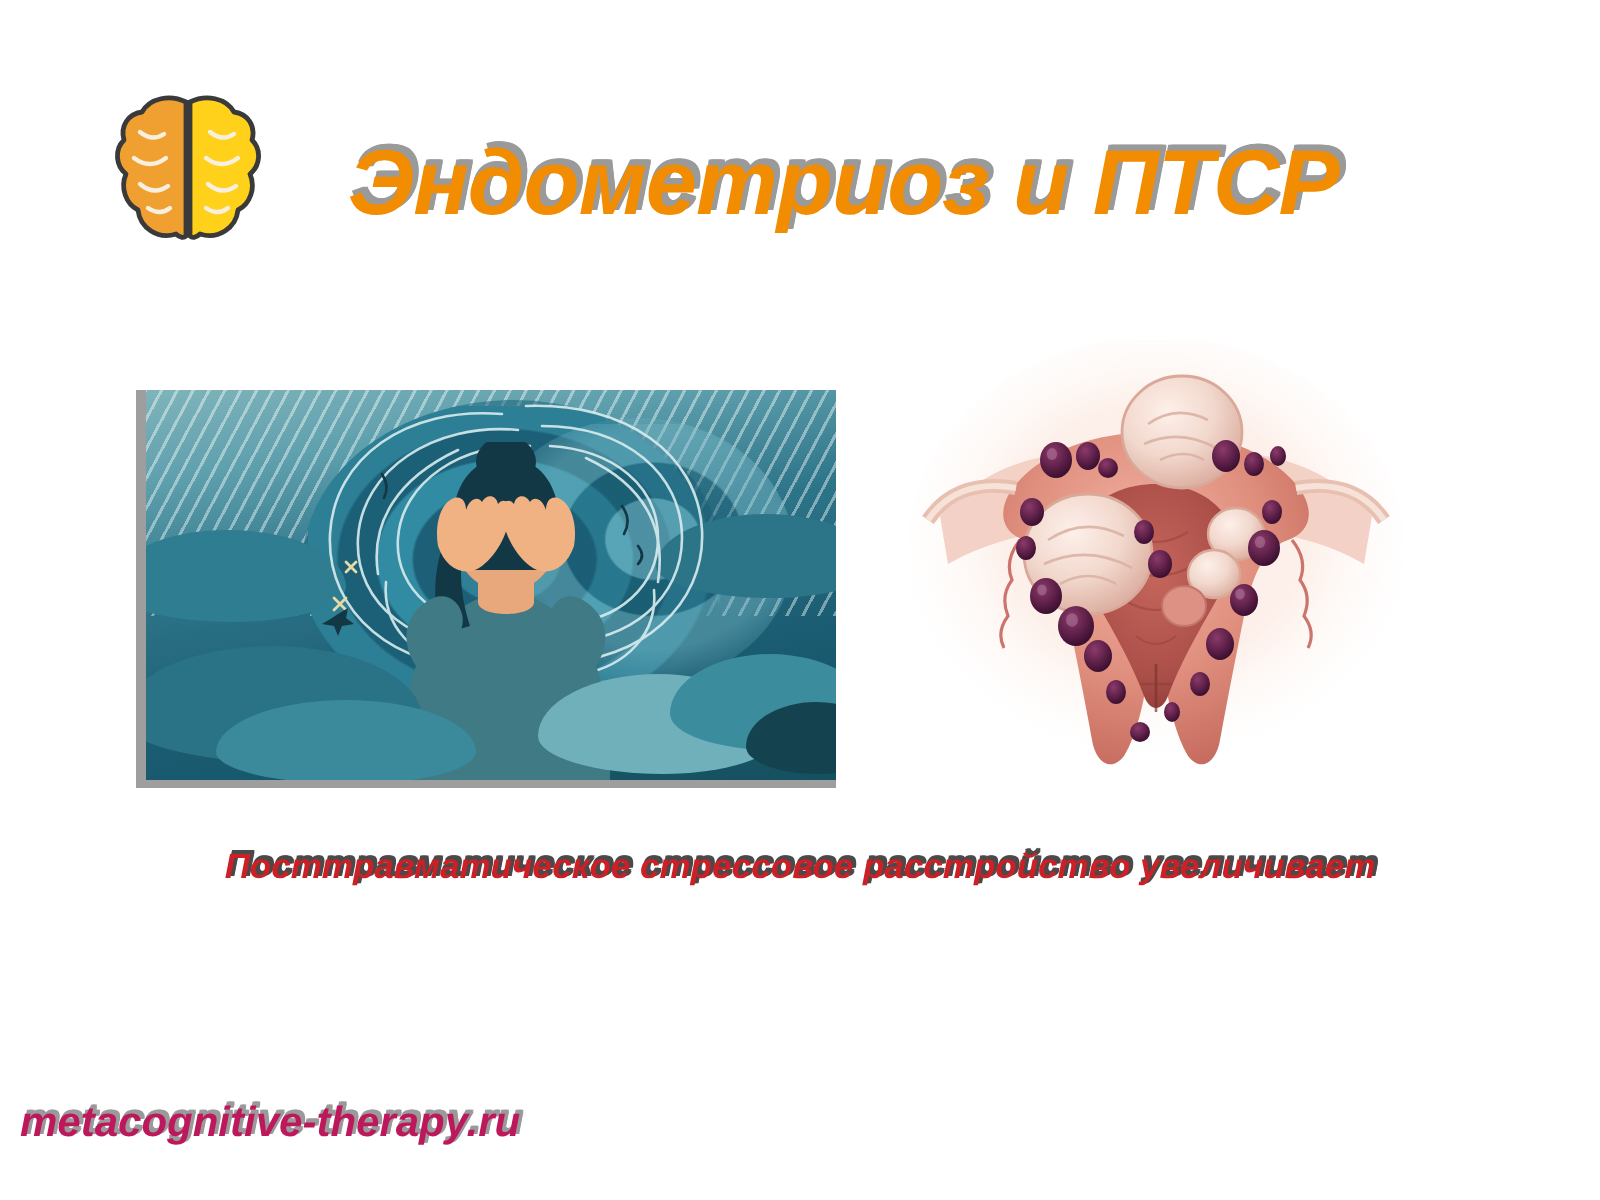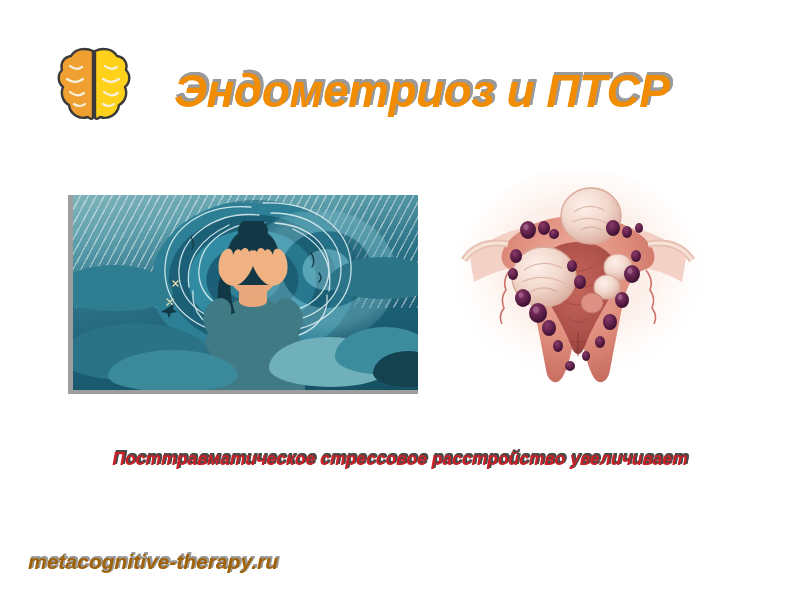--- a/index.html
+++ b/index.html
@@ -160,31 +160,31 @@
     font-weight: bold;
     font-style: italic;
     line-height: 26px;
     color: #CC1F26;
     text-shadow:
       1px -2px 0 #4a4a4a,
       2px -1px 0 #4a4a4a,
       2px -2px 0 #4a4a4a,
       1px -1px 0 #4a4a4a;
   }
-  .caption .line { display: block; margin-top: 26px; }
+  .caption .line { display: block; }
 
   
   .footer {
     position: absolute;
-    left: 28px;
+    left: 10px;
     top: 550px;
     font-size: 21px;
     font-weight: bold;
     font-style: italic;
-    color: #a16207;
+    color: #be185d;
     text-shadow:
       1px -2px 0 #9a9a9a,
       2px -1px 0 #9a9a9a,
       2px -2px 0 #9a9a9a,
       1px -1px 0 #9a9a9a;
     white-space: nowrap;
   }
 </style>
 </head>
 <body>

